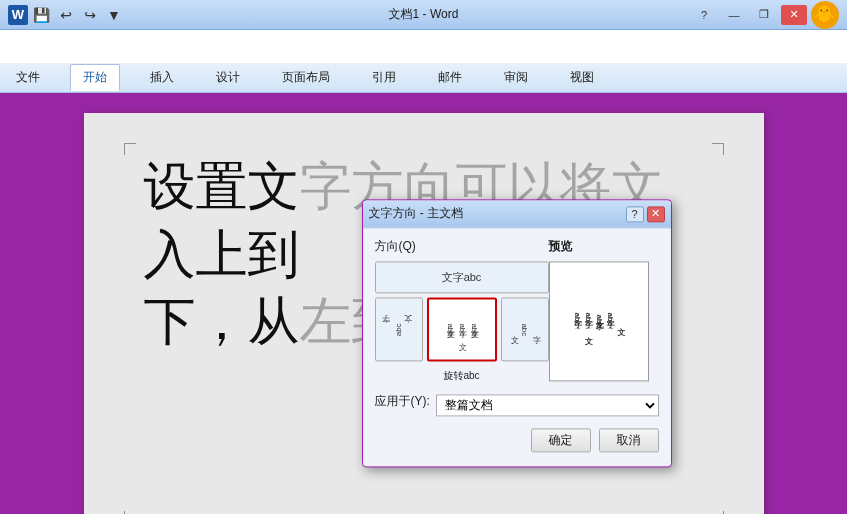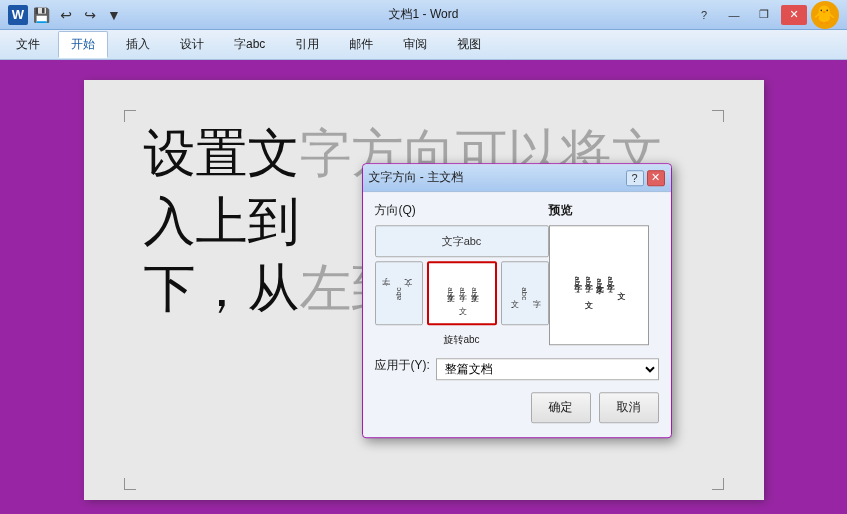--- a/index.html
+++ b/index.html
@@ -75,21 +75,22 @@
     .win-btn.close { background: #e05050; color: #fff; border-radius: 2px; }
 
     
     .ribbon {
       height: 30px;
       background: linear-gradient(to bottom, #e8f0fa, #d0e4f7);
       border-bottom: 1px solid #a8c0e0;
       display: flex;
       align-items: center;
       padding: 0 4px;
-      gap: 6px;
+      gap: 18px;
+      margin-top: 33px;
     }
     .ribbon-tab {
       padding: 4px 12px;
       font-size: 12px;
       cursor: pointer;
       color: #1a1a1a;
       border: none;
       background: transparent;
       border-radius: 2px;
     }
@@ -288,21 +289,21 @@
 
     
     .dialog-footer {
       display: flex;
       justify-content: flex-end;
       gap: 8px;
       margin-top: 12px;
     }
     .dlg-action-btn {
       width: 60px;
-      height: 31px;
+      height: 24px;
       border: 1px solid #aaa;
       background: linear-gradient(to bottom, #f5f5f5, #e0e0e0);
       font-size: 12px;
       cursor: pointer;
       border-radius: 2px;
       color: #1a1a1a;
     }
 
     
     .avatar {
@@ -341,21 +342,21 @@
     <button class="win-btn close">✕</button>
     <div class="avatar">🐥</div>
   </div>
 </div>
 
 <div class="ribbon">
   <button class="ribbon-tab">文件</button>
   <button class="ribbon-tab active">开始</button>
   <button class="ribbon-tab">插入</button>
   <button class="ribbon-tab">设计</button>
-  <button class="ribbon-tab">字abc</button>
+  <button class="ribbon-tab">页面布局</button>
   <button class="ribbon-tab">引用</button>
   <button class="ribbon-tab">邮件</button>
   <button class="ribbon-tab">审阅</button>
   <button class="ribbon-tab">视图</button>
 </div>
 
 <div class="doc-area">
   <div class="doc-page">
     <div class="corner-mark corner-tl"></div>
     <div class="corner-mark corner-tr"></div>

